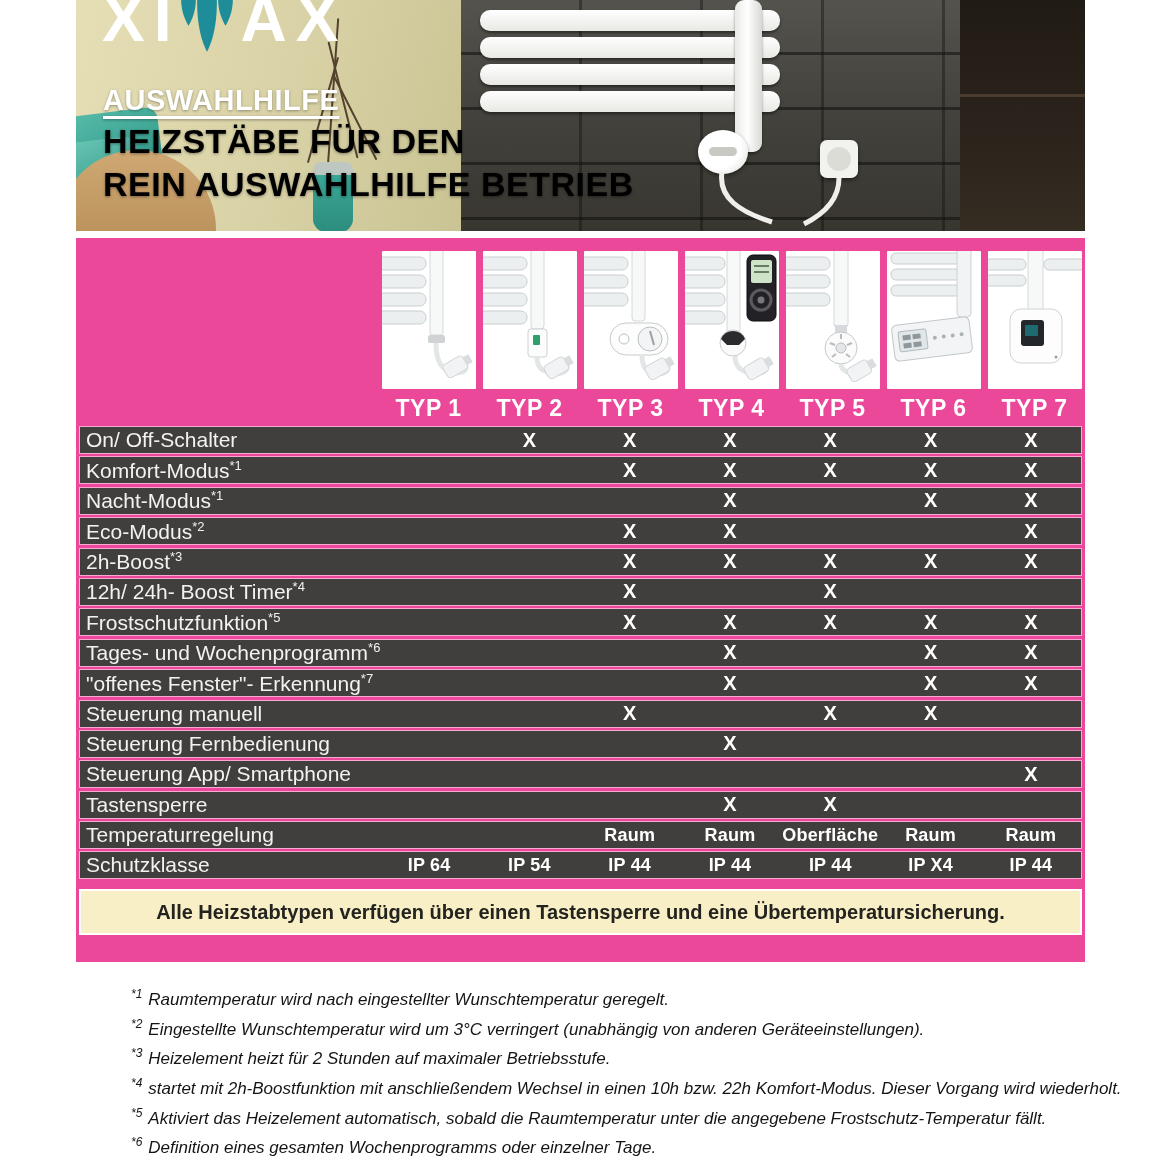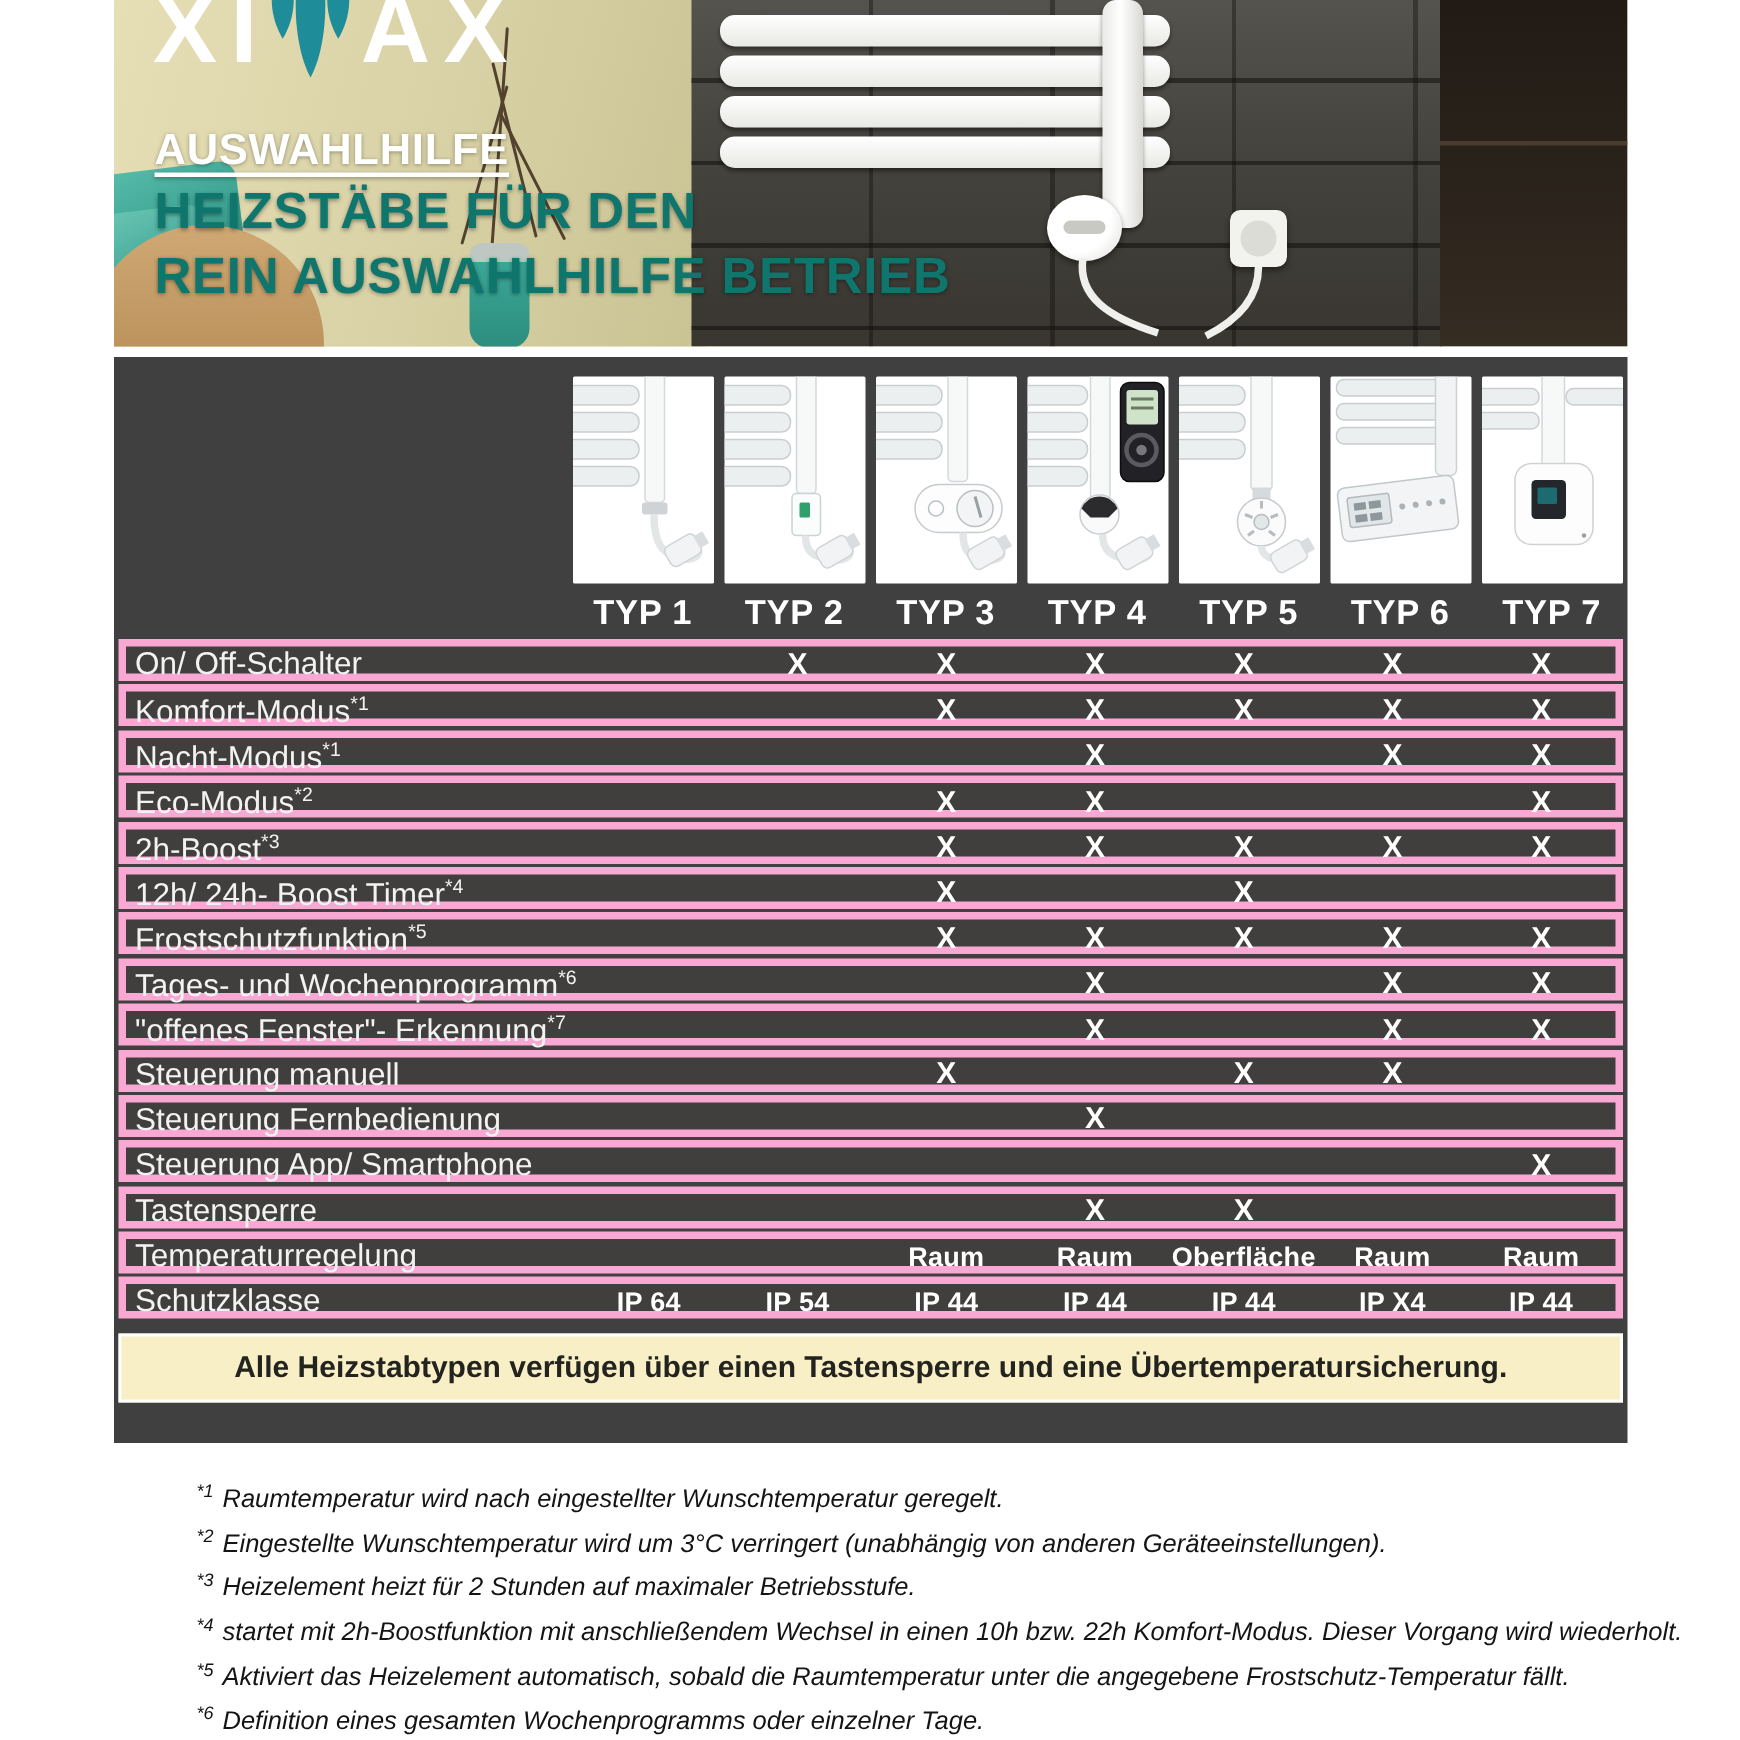--- a/index.html
+++ b/index.html
@@ -40,32 +40,32 @@
   .b2{left:266px;top:40px;height:120px;transform:rotate(-14deg);}
   .b3{left:246px;top:55px;height:110px;transform:rotate(16deg);}
   .b4{left:278px;top:70px;height:95px;transform:rotate(-27deg);}
   .cables{position:absolute;left:0;top:0;}
   .logo{position:absolute;left:26px;top:-16px;display:flex;align-items:flex-start;color:#ffffff;
       font-size:64px;font-weight:bold;letter-spacing:9px;line-height:70px;z-index:5;}
   .logo svg{margin:6px 2px 0 -4px;}
   .eyebrow{position:absolute;left:27px;top:84px;z-index:5;color:#ffffff;font-size:29px;font-weight:bold;
       letter-spacing:.5px;text-decoration:underline;text-decoration-thickness:3px;text-underline-offset:6px;
       text-shadow:0 1px 3px rgba(0,0,0,.35);}
-  .btitle{position:absolute;left:27px;z-index:5;color:#0f766e;font-size:34px;font-weight:bold;
+  .btitle{position:absolute;left:27px;z-index:5;color:#000000;font-size:34px;font-weight:bold;
       letter-spacing:.5px;text-shadow:0 1px 3px rgba(0,0,0,.4);}
   .btitle.l1{top:122px;} .btitle.l2{top:165px;}
 
   
-  .panel{position:absolute;left:76px;top:238px;width:1009px;height:724px;background:#404040;}
+  .panel{position:absolute;left:76px;top:238px;width:1009px;height:724px;background:#ec4899;}
   .cols{position:absolute;left:0;top:13px;width:100%;display:grid;grid-template-columns:302px repeat(7,1fr);}
   .tile{width:94px;height:138px;background:#ffffff;margin:0 auto;border-radius:1px;overflow:hidden;}
   .typ{text-align:center;margin-top:6px;color:#ffffff;font-size:23px;font-weight:bold;letter-spacing:.5px;}
   .rows{position:absolute;left:3px;right:3px;top:188px;}
   .t-row{display:grid;grid-template-columns:299px repeat(7,1fr);height:28px;box-sizing:border-box;
-      border:5px solid #f9a8d4;margin-bottom:2.4px;align-items:center;background:#403f3d;}
+      border:1px solid #f9a8d4;margin-bottom:2.4px;align-items:center;background:#403f3d;}
   .t-row .lab{color:#f2f2f2;font-size:21px;padding-left:6px;white-space:nowrap;}
   .t-row .lab sup{font-size:13px;}
   .cell{text-align:center;color:#ffffff;}
   .cell.xm{font-size:20px;font-weight:bold;}
   .cell.vv{font-size:18px;font-weight:bold;letter-spacing:.2px;}
   .notebar{position:absolute;left:3px;right:3px;top:651px;height:46px;box-sizing:border-box;
       border:2px solid #ffffff;background:#f9efc6;display:flex;align-items:center;justify-content:center;}
   .notebar span{color:#23231f;font-size:20px;font-weight:bold;}
 
   

